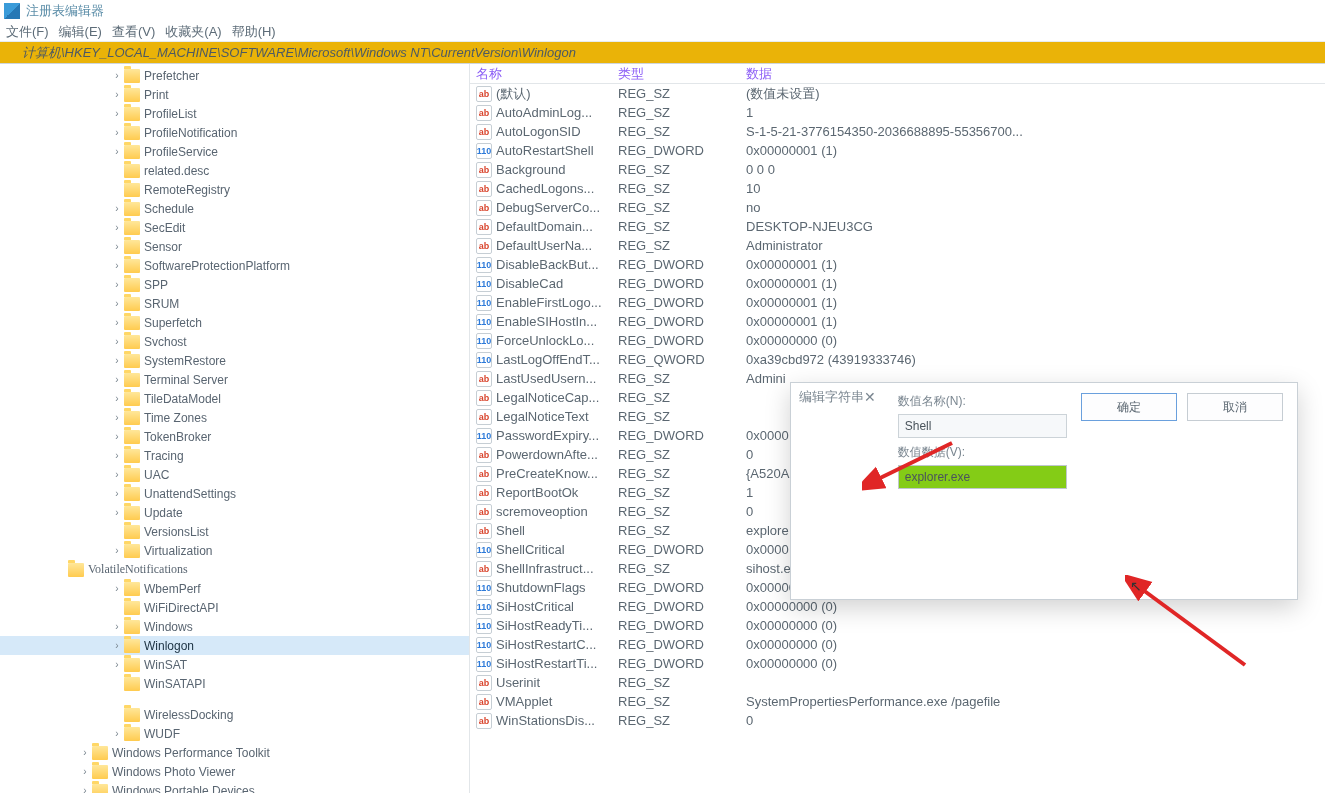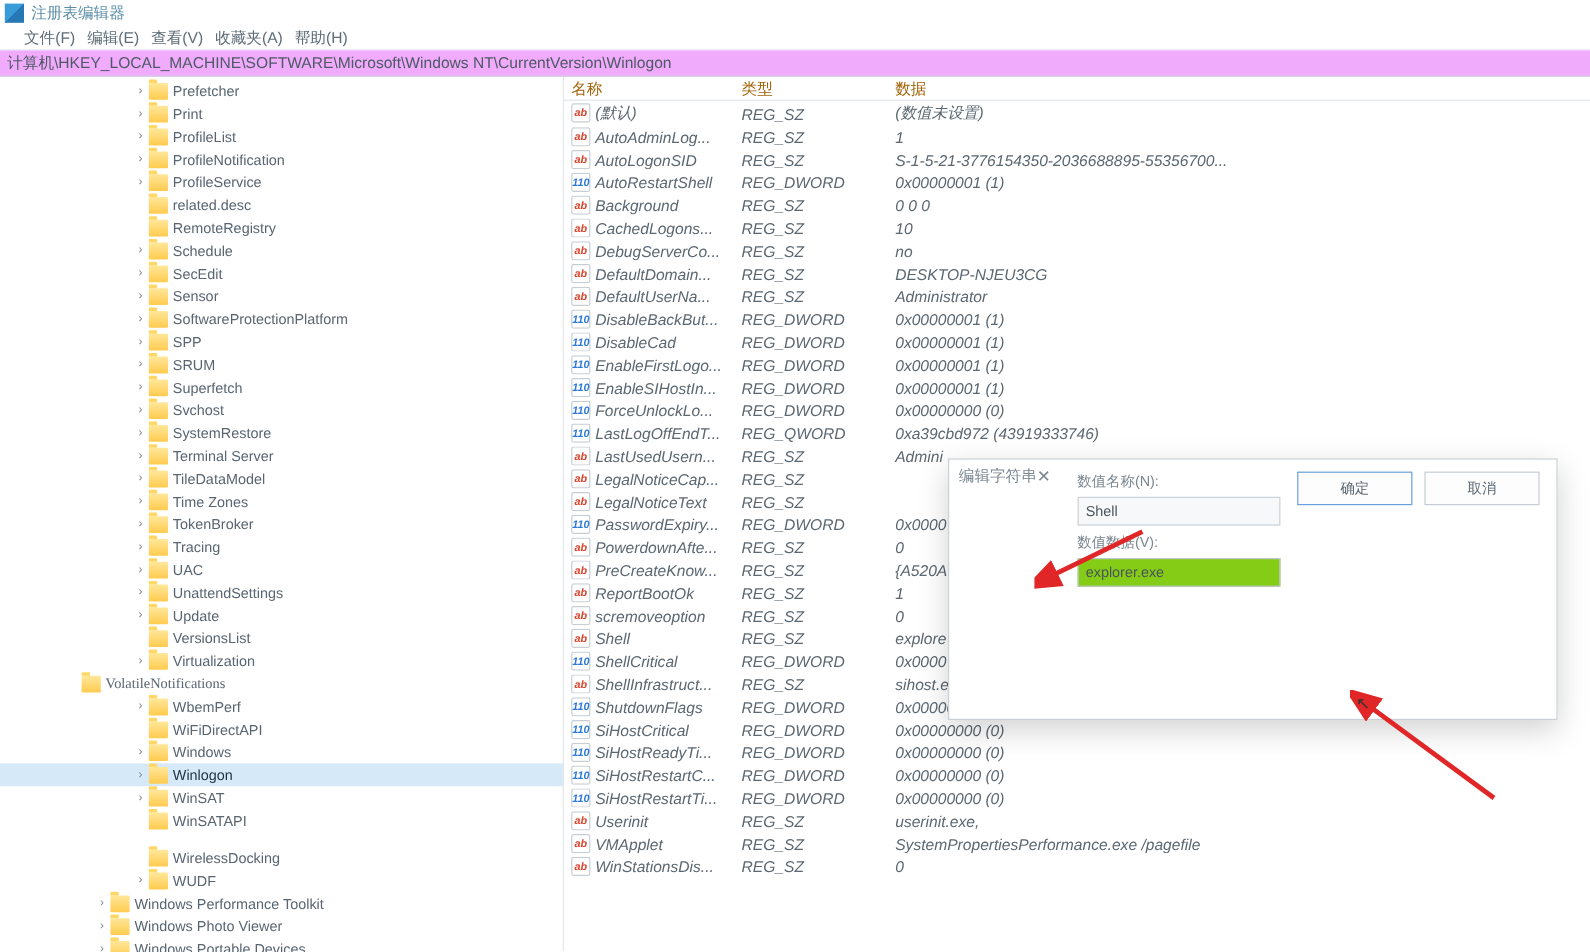--- a/index.html
+++ b/index.html
@@ -24,35 +24,36 @@
 .titlebar .app-icon {
   width: 16px; height: 16px;
   background: linear-gradient(135deg,#3a9bd9 50%,#2678b5 50%);
   margin-right: 6px;
 }
 .menubar {
   height: 20px;
   display: flex;
   align-items: center;
   gap: 10px;
-  padding-left: 20px;
+  padding-left: 6px;
   color: #5d6c78;
   font-size: 13px;
   border-bottom: 1px solid #e6ecef;
 }
 .menubar span { cursor: default; }
 .addressbar {
   height: 22px;
   display: flex;
   align-items: center;
-  padding-left: 6px;
+  padding-left: 22px;
   font-size: 13px;
   color: #4d5a63;
   border-bottom: 1px solid #cfd6db;
-  background: #f0abfc;
+  background: #eab308;
+  font-style: italic;
 }
 .content {
   display: flex;
   height: calc(793px - 64px);
 }
 .tree {
   width: 470px;
   border-right: 1px solid #e2e6e9;
   overflow-y: auto;
   overflow-x: hidden;
@@ -88,39 +89,38 @@
   flex: 1;
   display: flex;
   flex-direction: column;
   overflow:hidden;
 }
 .list-header {
   display: flex;
   height: 20px;
   align-items: center;
   border-bottom: 1px solid #e2e6e9;
-  color: #a16207;
+  color: #8b5cf6;
   font-size: 13px;
 }
 .list-header .col { padding-left: 6px; }
 .col-name { width: 142px; }
 .col-type { width: 128px; }
 .col-data { flex: 1; }
 .list-body {
   flex:1;
   overflow-y:auto;
 }
 .row {
   display:flex;
   height: 19px;
-  align-items:flex-end;
+  align-items:center;
   color:#5b6771;
   font-size:13px;
   cursor: default;
-  font-style: italic;
 }
 .row .cell{ padding-left:6px; white-space:nowrap; overflow:hidden; text-overflow:ellipsis;}
 .row .c-name{ width:142px; display:flex; align-items:center;}
 .row .c-type{ width:128px; }
 .row .c-data{ flex:1; }
 .val-icon{
   width:16px;height:16px;margin-right:4px;border:1px solid #c6ced4;border-radius:2px;
   display:inline-flex;align-items:center;justify-content:center;font-size:9px;font-weight:bold;
 }
 .val-icon.sz{ color:#d9452d; }
@@ -626,21 +626,20 @@
           </div>
           <div class="cell c-type">REG_DWORD</div>
           <div class="cell c-data">0x00000000 (0)</div>
         </div>
         <div class="row">
           <div class="cell c-name">
             <span class="val-icon sz">ab</span>
             <span>Userinit</span>
           </div>
           <div class="cell c-type">REG_SZ</div>
-          <div class="cell c-data">userinit.exe,</div>
         </div>
         <div class="row">
           <div class="cell c-name">
             <span class="val-icon sz">ab</span>
             <span>VMApplet</span>
           </div>
           <div class="cell c-type">REG_SZ</div>
           <div class="cell c-data">SystemPropertiesPerformance.exe /pagefile</div>
         </div>
         <div class="row">

